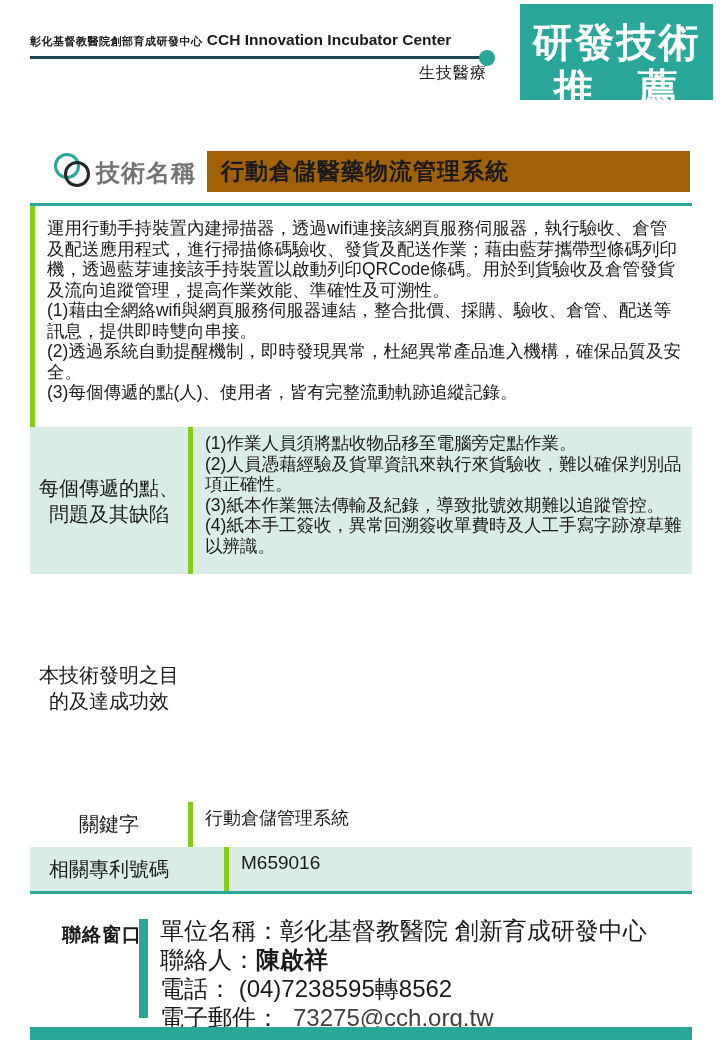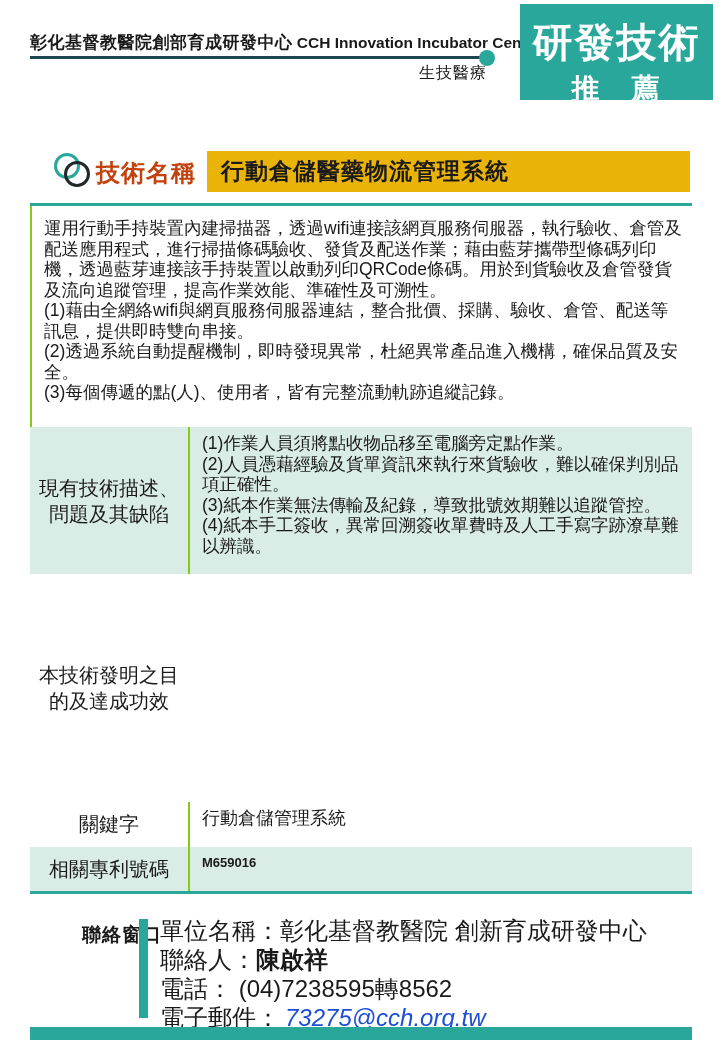--- a/index.html
+++ b/index.html
@@ -2,62 +2,62 @@
 <html><head>
 <meta charset="utf-8">
 <style>
   * { margin:0; padding:0; box-sizing:border-box; }
   html,body { background:#ffffff; }
   body { width:720px; height:1040px; position:relative; overflow:hidden;
          font-family:"Liberation Sans", sans-serif; color:#1a1a1a; }
 
   
   .org-line { position:absolute; left:30px; top:31px; width:458px; white-space:nowrap; }
-  .org-zh { font-size:17px; font-weight:bold; letter-spacing:0.5px; }
+  .org-zh { font-size:11px; font-weight:bold; letter-spacing:0.5px; }
   .org-en { font-size:15.5px; font-weight:600; }
   .header-rule { position:absolute; left:30px; top:56px; width:452px; height:3px; background:#1c4752; }
   .header-dot { position:absolute; left:479px; top:50px; width:16px; height:16px;
                 border-radius:50%; background:#2aa79b; }
   .category { position:absolute; left:30px; top:63px; width:457px; text-align:right;
               font-size:16px; letter-spacing:1px; }
   .badge { position:absolute; left:520px; top:4px; width:193px; height:96px; background:#2aa79b;
            color:#fff; text-align:center; font-family:"Liberation Serif", serif; font-weight:bold; }
   .badge-l1 { font-size:40px; line-height:46px; margin-top:16px; letter-spacing:2px; }
-  .badge-l2 { font-size:28px; line-height:46px; letter-spacing:2px; }
+  .badge-l2 { font-size:40px; line-height:46px; letter-spacing:2px; }
 
   
   .tech-icon { position:absolute; left:50px; top:152px; width:44px; height:38px; }
   .tech-label { position:absolute; left:96px; top:157px; font-size:24px; font-weight:bold;
-                color:#c2410c; letter-spacing:1px; }
+                color:#737373; letter-spacing:1px; }
   .tech-title-box { position:absolute; left:207px; top:151px; width:483px; height:41px;
-                    background:#eab308; display:flex; align-items:center; padding-left:14px;
+                    background:#a16207; display:flex; align-items:center; padding-left:14px;
                     font-size:23px; font-weight:bold; letter-spacing:1px; }
 
   
   .ttable { position:absolute; left:30px; top:203px; width:662px;
             border-top:3px solid #2aa79b; border-bottom:3px solid #2aa79b; }
   .trow { display:flex; }
   .trow.green { background:#d9ece5; }
   .tlabel { width:158px; flex:0 0 158px; display:flex; align-items:center; justify-content:center;
             text-align:center; font-size:20px; line-height:26px; padding:4px 7px; }
-  .tcontent { flex:1; border-left:2px solid #84cc16; padding:6px 8px 18px 12px;
+  .tcontent { flex:1; border-left:5px solid #84cc16; padding:6px 8px 18px 12px;
               font-size:17.5px; line-height:20.5px; white-space:pre-line;
               display:flex; flex-direction:column; justify-content:center; }
   .r1 { min-height:221px; } .r2 { min-height:142px; } .r3 { min-height:228px; }
-  .r4 { min-height:36px; } .r5 { min-height:35px; } .r6 { min-height:36px; }
+  .r4 { min-height:36px; } .r5 { min-height:35px; } .r6 { min-height:36px;gap:36px; }
   .r4 .tcontent, .r5 .tcontent, .r6 .tcontent { font-size:18px; }
-  .r6 .tcontent { font-weight:bold; font-size:13px; }
+  .r6 .tcontent { font-weight:normal; font-size:19px; }
 
   
   .contact-label { position:absolute; left:62px; top:922px; font-size:19px; font-weight:bold;
-                   letter-spacing:1px;margin-left:20px; }
+                   letter-spacing:1px; }
   .contact-bar { position:absolute; left:139px; top:919px; width:9px; height:99px; background:#2aa79b; }
   .contact-lines { position:absolute; left:160px; top:916px; font-size:24px; line-height:29px; }
   .contact-lines .bold { font-weight:bold; }
-  .email-link { color:#1d4ed8; text-decoration:underline; margin-left:5px;font-style:italic; }
+  .email-link { color:#404040; text-decoration:underline; margin-left:13px; }
 
   .footer-bar { position:absolute; left:30px; top:1027px; width:662px; height:13px; background:#2aa79b; }
 </style>
 </head>
 <body>
 
 <div class="org-line">
   <span class="org-zh">彰化基督教醫院創部育成研發中心</span><span class="org-en"> CCH Innovation Incubator Center</span>
 </div>
 <div class="header-rule"></div>
@@ -76,21 +76,21 @@
 <div class="tech-title-box">行動倉儲醫藥物流管理系統</div>
 
 <div class="ttable">
   <div class="trow r1">
     <div class="tcontent">運用行動手持裝置內建掃描器，透過wifi連接該網頁服務伺服器，執行驗收、倉管及配送應用程式，進行掃描條碼驗收、發貨及配送作業；藉由藍芽攜帶型條碼列印機，透過藍芽連接該手持裝置以啟動列印QRCode條碼。用於到貨驗收及倉管發貨及流向追蹤管理，提高作業效能、準確性及可溯性。
 (1)藉由全網絡wifi與網頁服務伺服器連結，整合批價、採購、驗收、倉管、配送等訊息，提供即時雙向串接。
 (2)透過系統自動提醒機制，即時發現異常，杜絕異常產品進入機構，確保品質及安全。
 (3)每個傳遞的點(人)、使用者，皆有完整流動軌跡追縱記錄。</div>
   </div>
   <div class="trow r2 green">
-    <div class="tlabel">現有技術描述、問題及其缺陷</div>
+    <div class="tlabel">每個傳遞的點、問題及其缺陷</div>
     <div class="tcontent">(1)作業人員須將點收物品移至電腦旁定點作業。
 (2)人員憑藉經驗及貨單資訊來執行來貨驗收，難以確保判別品項正確性。
 (3)紙本作業無法傳輸及紀錄，導致批號效期難以追蹤管控。
 (4)紙本手工簽收，異常回溯簽收單費時及人工手寫字跡潦草難以辨識。</div>
   </div>
   <div class="trow r3">
     <div class="tlabel">本技術發明之目的及達成功效</div>
   </div>
   <div class="trow r5">
     <div class="tlabel">關鍵字</div>

